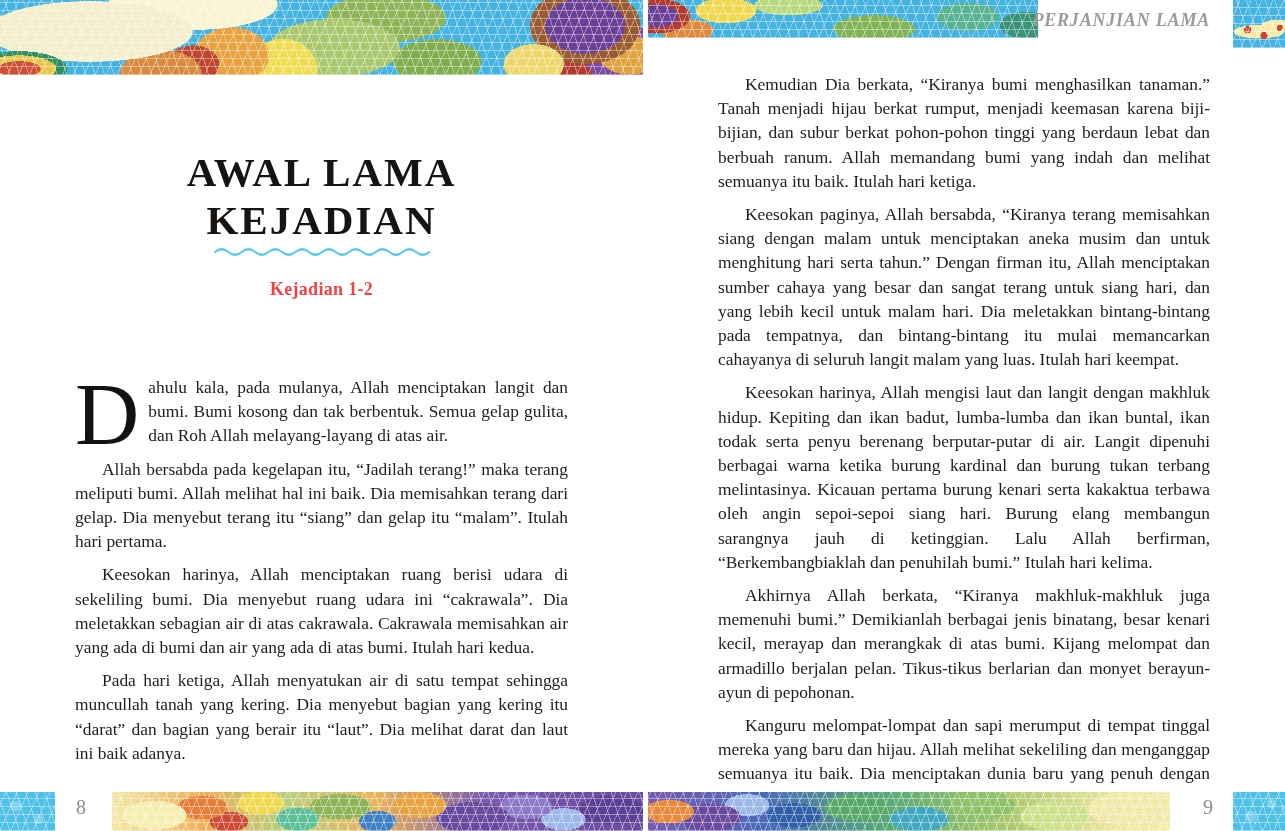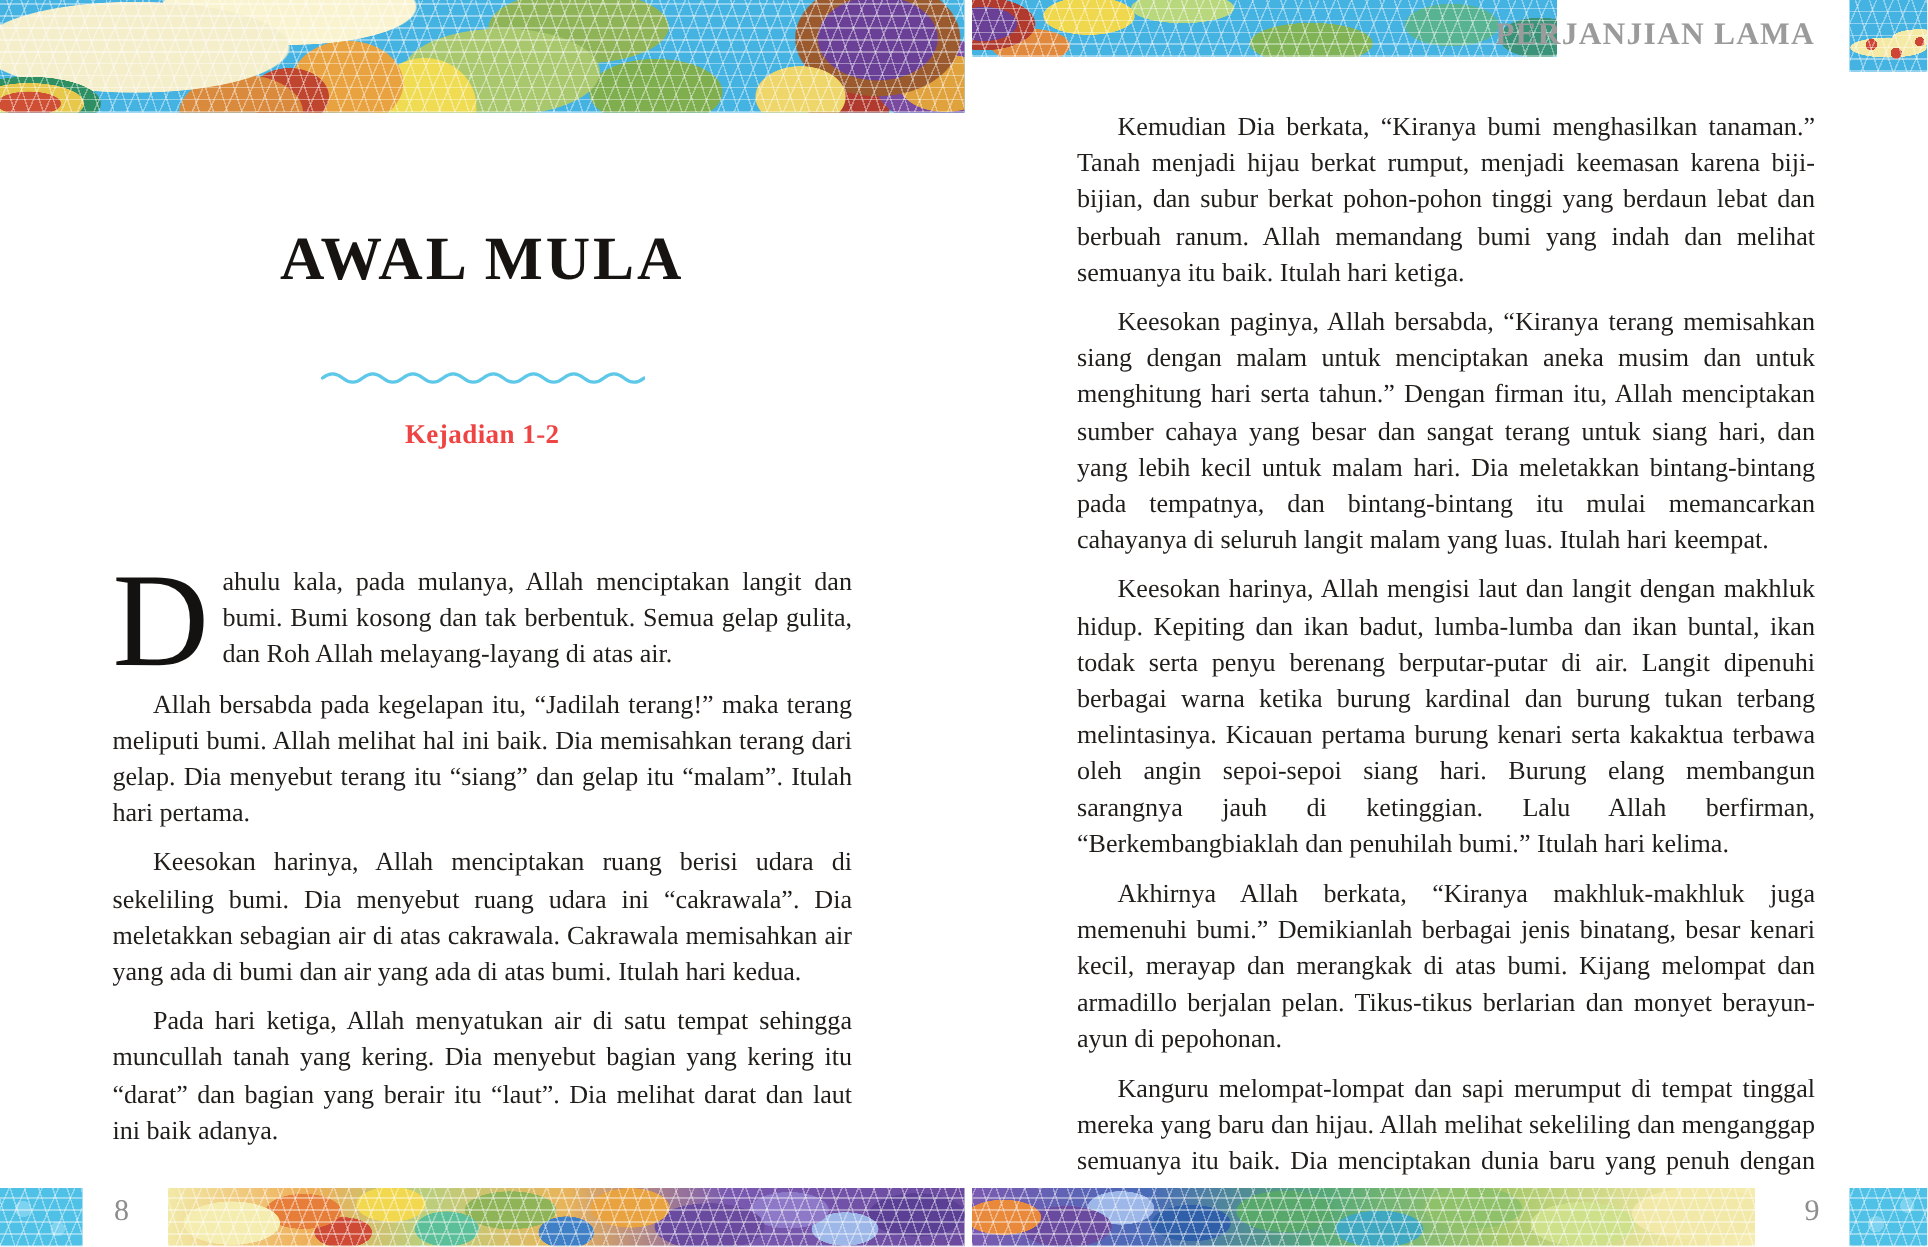--- a/index.html
+++ b/index.html
@@ -87,22 +87,22 @@
       radial-gradient(ellipse 62px 26px at 40% 40%, #57a86a 0 52%, rgba(0,0,0,0) 53%),
       radial-gradient(ellipse 58px 24px at 52% 70%, #3fa8c0 0 50%, rgba(0,0,0,0) 51%),
       radial-gradient(ellipse 62px 26px at 64% 34%, #8fc06a 0 52%, rgba(0,0,0,0) 53%),
       radial-gradient(ellipse 66px 28px at 78% 62%, #cfe08a 0 52%, rgba(0,0,0,0) 53%),
       radial-gradient(ellipse 78px 30px at 93% 44%, #f2e9a8 0 58%, rgba(0,0,0,0) 59%),
       linear-gradient(90deg, #7a5ab0 0%, #4a6ab8 22%, #55a878 45%, #a8c86a 68%, #f0e6a0 90%, #f5ecb0 100%);
   }
 
   
   .running-head {
-    position:absolute; top:10px; right:75px; 
-    font-size:21px; letter-spacing:.8px; color:#9b9b9b; font-weight:600;
+    position:absolute; top:10px; right:75px; font-style:italic;
+    font-size:18px; letter-spacing:.8px; color:#9b9b9b; font-weight:600;
   }
   .page-number { position:absolute; bottom:12px; font-size:20px; color:#8d8d8d; }
   .pn-left  { left:76px; }
   .pn-right { right:72px; }
 
   
   .page-left  { position:absolute; left:75px;  top:0;    width:493px; height:100%; }
   .page-right { position:absolute; left:718px; top:72px; width:492px; }
 
   .title {
@@ -132,21 +132,22 @@
 
 <div class="spread">
 
   <div class="mosaic band-top-left"></div>
   <div class="mosaic band-top-right"></div>
   <div class="mosaic corner-top-right"></div>
   <div class="running-head">PERJANJIAN LAMA</div>
 
   <section class="page-left">
     <h1 class="title">
-      <span class="title-line">AWAL MULA</span>
+      <span class="title-line">AWAL LAMA</span>
+      <span class="title-line">KEJADIAN</span>
     </h1>
     <svg class="wave" width="216" height="12" viewBox="0 0 216 12">
       <path d="M1 6 q6.7 -5.5 13.4 0 t13.4 0 t13.4 0 t13.4 0 t13.4 0 t13.4 0 t13.4 0 t13.4 0 t13.4 0 t13.4 0 t13.4 0 t13.4 0 t13.4 0 t13.4 0 t13.4 0 t13.4 0" fill="none" stroke="#5ec8e9" stroke-width="2.2" stroke-linecap="round"></path>
     </svg>
     <div class="reference">Kejadian 1-2</div>
     <div class="body-left">
       <p class="para"><span class="dropcap">D</span><span>ahulu kala, pada mulanya, Allah menciptakan langit dan bumi. Bumi kosong dan tak berbentuk. Semua gelap gulita, dan Roh Allah melayang-layang di atas air.</span></p>
       <p class="para indent">Allah bersabda pada kegelapan itu, “Jadilah terang!” maka terang meliputi bumi. Allah melihat hal ini baik. Dia memisahkan terang dari gelap. Dia menyebut terang itu “siang” dan gelap itu “malam”. Itulah hari pertama.</p>
       <p class="para indent">Keesokan harinya, Allah menciptakan ruang berisi udara di sekeliling bumi. Dia menyebut ruang udara ini “cakrawala”. Dia meletakkan sebagian air di atas cakrawala. Cakrawala memisahkan air yang ada di bumi dan air yang ada di atas bumi. Itulah hari kedua.</p>
       <p class="para indent">Pada hari ketiga, Allah menyatukan air di satu tempat sehingga muncullah tanah yang kering. Dia menyebut bagian yang kering itu “darat” dan bagian yang berair itu “laut”. Dia melihat darat dan laut ini baik adanya.</p>

